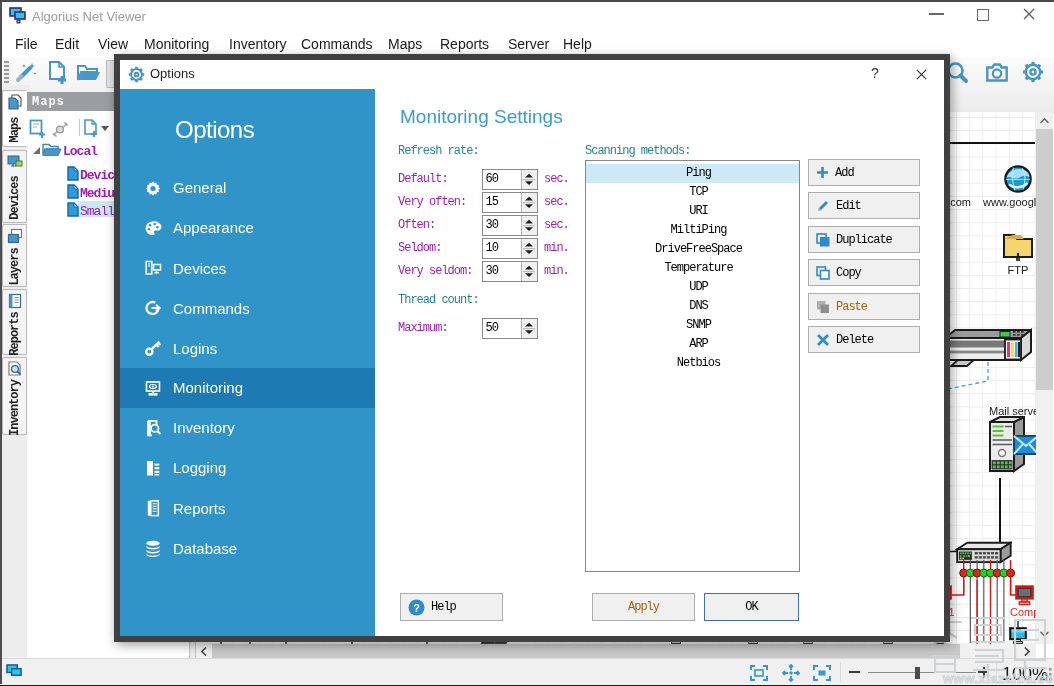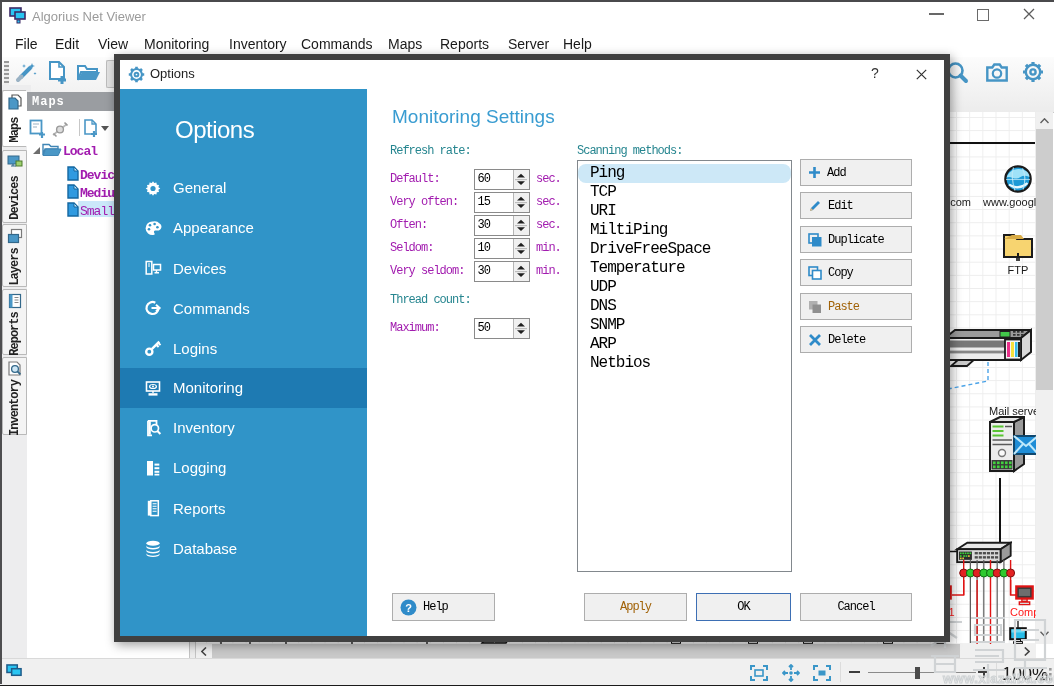--- a/index.html
+++ b/index.html
@@ -11,21 +11,21 @@
   svg{display:block;}
   .tab{left:2px;width:23px;background:#f4f4f4;border:1px solid #b9b9b9;border-radius:2px 0 0 2px;}
   .tab.sel{background:#fff;border-right:1px solid #fff;}
   .ticon{margin:3px auto 0 auto;}
   .maplab{font-size:11px;color:#1a1a1a;text-align:center;white-space:nowrap;overflow:hidden;}
   .navtx{position:absolute;left:53px;font-size:15px;color:#fff;height:20px;line-height:20px;}
   .spin{position:absolute;width:54px;height:19px;border:1px solid #8a8a8a;background:#fff;}
   .spin>span{position:absolute;left:3px;top:2px;font-family:"Liberation Mono",monospace;letter-spacing:-1px;font-size:12px;}
   .spin::after{content:"";position:absolute;right:0;top:0;width:15px;height:19px;background:#f0f0f0;border-left:1px solid #b5b5b5;
     background-image:linear-gradient(#f0f0f0,#f0f0f0);}
-  .mitem{height:19px;line-height:19px;padding-left:12px;font-family:"Liberation Mono",monospace;letter-spacing:-1px;font-size:16px;color:#000;border-radius:8px;}
+  .mitem{height:19px;line-height:19px;padding-left:12px;font-family:"Liberation Mono",monospace;letter-spacing:-1px;font-size:12px;color:#000;}
   .mitem.sel{background:#cde8f7;}
   .mitem:first-child{margin-top:3px;}
   .btn{position:absolute;background:#f0f0f0;border:1px solid #adadad;display:flex;align-items:center;padding-left:7px;box-sizing:border-box;}
   .btn>span{font-family:"Liberation Mono",monospace;letter-spacing:-1px;font-size:12px;color:#000;margin-left:6px;}
   .btn.ctr{justify-content:center;padding-left:0;}
   .btn.ctr>span{margin-left:0;}
   .btn.dis>span{color:#a16207;}
   .tlab{position:absolute;left:50%;transform:translate(-50%,-50%) rotate(-90deg);white-space:nowrap;
         font-family:"Liberation Mono",monospace;letter-spacing:-1px;font-size:12px;font-weight:bold;color:#222;
         height:14px;line-height:14px;}
@@ -623,21 +623,21 @@
 <svg class="abs" style="left:24px;top:450px;" width="18" height="18" viewBox="0 0 18 18">
             <g fill="#fff">
               <ellipse cx="9" cy="4.3" rx="6.6" ry="2.5"></ellipse>
               <path d="M2.4 6.4 a6.6 2.5 0 0 0 13.2 0 v1.6 a6.6 2.5 0 0 1 -13.2 0z"></path>
               <path d="M2.4 10.4 a6.6 2.5 0 0 0 13.2 0 v1.6 a6.6 2.5 0 0 1 -13.2 0z"></path>
               <path d="M2.4 14.2 a6.6 2.5 0 0 0 13.2 0 v1.2 a6.6 2.5 0 0 1 -13.2 0z"></path>
             </g>
           </svg>
 </div>
     </div>
-    <div class="abs" id="dlg-content" style="left:247px;top:29px;width:503px;height:547px;background:#fff;">
+    <div class="abs" id="dlg-content" style="left:255px;top:29px;width:503px;height:547px;background:#fff;text-align:center;">
       <div class="abs" style="left:25px;top:17px;font-size:19px;color:#399cd1;">Monitoring Settings</div>
       <div class="abs mono teal" style="left:23px;top:55px;">Refresh rate:</div>
 
       <div class="abs mono" style="left:23px;top:83px;">Default:</div>
       <div class="spin" style="left:106.5px;top:80px;">
           <span>60</span>
           <svg style="position:absolute;right:2px;top:2px;z-index:2;" width="12" height="15" viewBox="0 0 12 15">
             <path d="M2 5.5 L6 1.8 L10 5.5 z" fill="#1e1e1e"></path>
             <rect x="0" y="7" width="12" height="1.2" fill="#bdbdbd"></rect>
             <path d="M2 9.3 L10 9.3 L6 13 z" fill="#1e1e1e"></path>
@@ -762,18 +762,15 @@
             <text x="8.5" y="12.5" text-anchor="middle" font-size="11" font-weight="bold" font-family="Liberation Sans" fill="#fff">?</text>
           </svg>
         <span>Help</span>
       </div>
       <div class="btn dis ctr" style="left:217px;top:504px;width:103px;height:28px;">
           <span>Apply</span>
         </div>
       <div class="btn ctr" style="left:329px;top:504px;width:95px;height:28px;border:1px solid #3d6fb4;">
           <span>OK</span>
         </div>
-      <div class="btn ctr" style="left:433px;top:504px;width:112px;height:28px;">
-          <span>Cancel</span>
-        </div>
     </div>
   </div>
 </div>
 
 </body></html>

